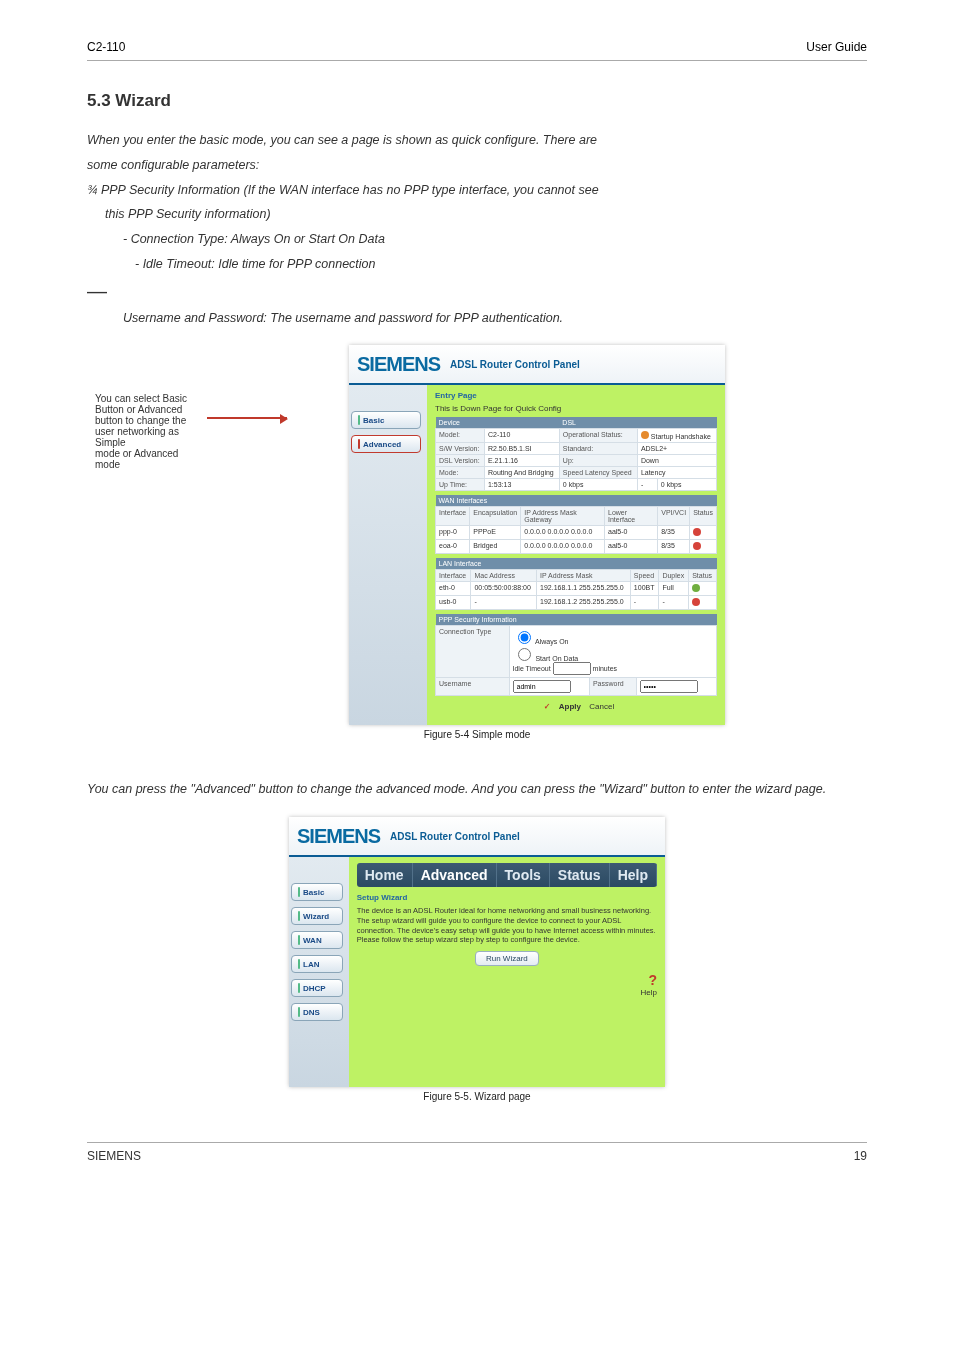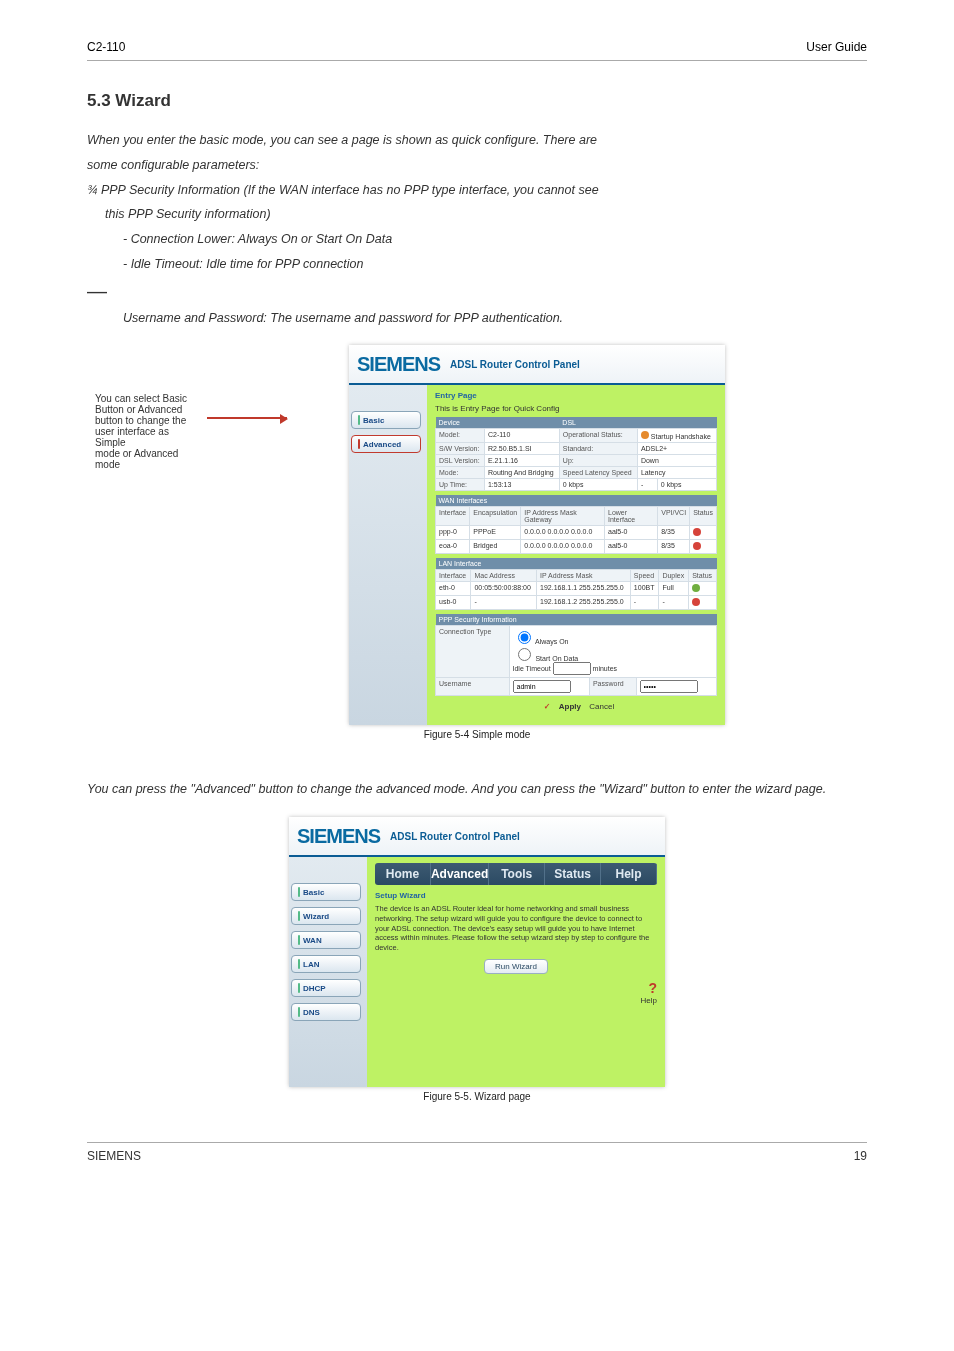--- a/index.html
+++ b/index.html
@@ -100,21 +100,21 @@
     left:120px;top:72px;
     width:80px;height:0;
     border-top:2px solid #c0392b;
   }
   .arrow:before{
     content:"";position:absolute;right:-1px;top:-5px;
     border-left:8px solid #c0392b;border-top:5px solid transparent;border-bottom:5px solid transparent;
   }
   
   .tabbar{display:flex;background:linear-gradient(#3d5a72,#2b4a63);border-radius:3px;overflow:hidden;margin-bottom:6px;}
-  .tabbar div{flex:1;color:#dfe9f1;font-size:12px;font-weight:bold;text-align:center;padding:4px 0;border-right:1px solid #52718a;}
+  .tabbar div{flex:1;color:#dfe9f1;font-size:14px;font-weight:bold;text-align:left;padding:4px 8px;border-right:1px solid #52718a;}
   .tabbar div.active{color:#fff;}
   .runbtn{
     display:block;margin:6px auto;
     background:linear-gradient(#ffffff,#e4ecf2);
     border:1px solid #9ab0c1;border-radius:4px;
     font-size:8px;color:#2b4a63;padding:2px 10px;
   }
   .help-icon{color:#c0392b;font-weight:bold;font-size:14px;text-align:right;}
   .footer{border-top:1px solid #aaa;margin-top:40px;display:flex;justify-content:space-between;font-size:12px;padding-top:6px;}
 </style>
@@ -126,32 +126,32 @@
     <span>C2-110</span>
     <span>User Guide</span>
   </div>
   <div class="rule"></div>
 
   <h2 class="page-title">5.3 Wizard</h2>
   <p class="body-text">When you enter the basic mode, you can see a page is shown as quick configure. There are</p>
   <p class="body-text">some configurable parameters:</p>
   <p class="body-text">¾ PPP Security Information (If the WAN interface has no PPP type interface, you cannot see</p>
   <p class="body-text" style="margin-left:18px">this PPP Security information)</p>
-  <p class="body-text" style="margin-left:36px">- Connection Lower: Always On or Start On Data</p>
-  <p class="body-text" style="margin-left:36px">- Idle Timeout: Idle time for PPP connection</p>
+  <p class="body-text" style="margin-left:36px">- Connection Type: Always On or Start On Data</p>
+  <p class="body-text" style="margin-left:48px">- Idle Timeout: Idle time for PPP connection</p>
   <p class="dash">—</p>
   <p class="body-text" style="margin-left:36px">Username and Password: The username and password for PPP authentication.</p>
 
   <div class="fig">
     <div class="annotate">
       <div class="annotate-box">
         <div>You can select Basic</div>
         <div>Button or Advanced</div>
         <div>button to change the</div>
-        <div>user interface as Simple</div>
+        <div>user networking as Simple</div>
         <div>mode or Advanced</div>
         <div>mode</div>
       </div>
       <div class="arrow"></div>
 
       <div class="siemens-panel">
         <div class="siemens-header">
           <span class="siemens-logo">SIEMENS</span>
           <span class="siemens-subtitle">ADSL Router Control Panel</span>
         </div>
@@ -161,21 +161,21 @@
                 <span class="bar"></span>
                 <span>Basic</span>
               </div>
             <div class="sidenav-btn active">
                 <span class="bar" style="background:#c13a2e"></span>
                 <span>Advanced</span>
               </div>
           </div>
           <div class="main">
             <div class="crumb">Entry Page</div>
-            <div class="desc">This is Entry Page for Quick Config</div>
+            <div class="desc">This is Down Page for Quick Config</div>
 
             <table class="tbl">
               <tbody>
                   <tr>
                     <th colspan="2">Device</th>
                     <th colspan="3">DSL</th>
                   </tr>
               <tr>
                     <td class="hdr">Model:</td>
                     <td>C2-110</td>

